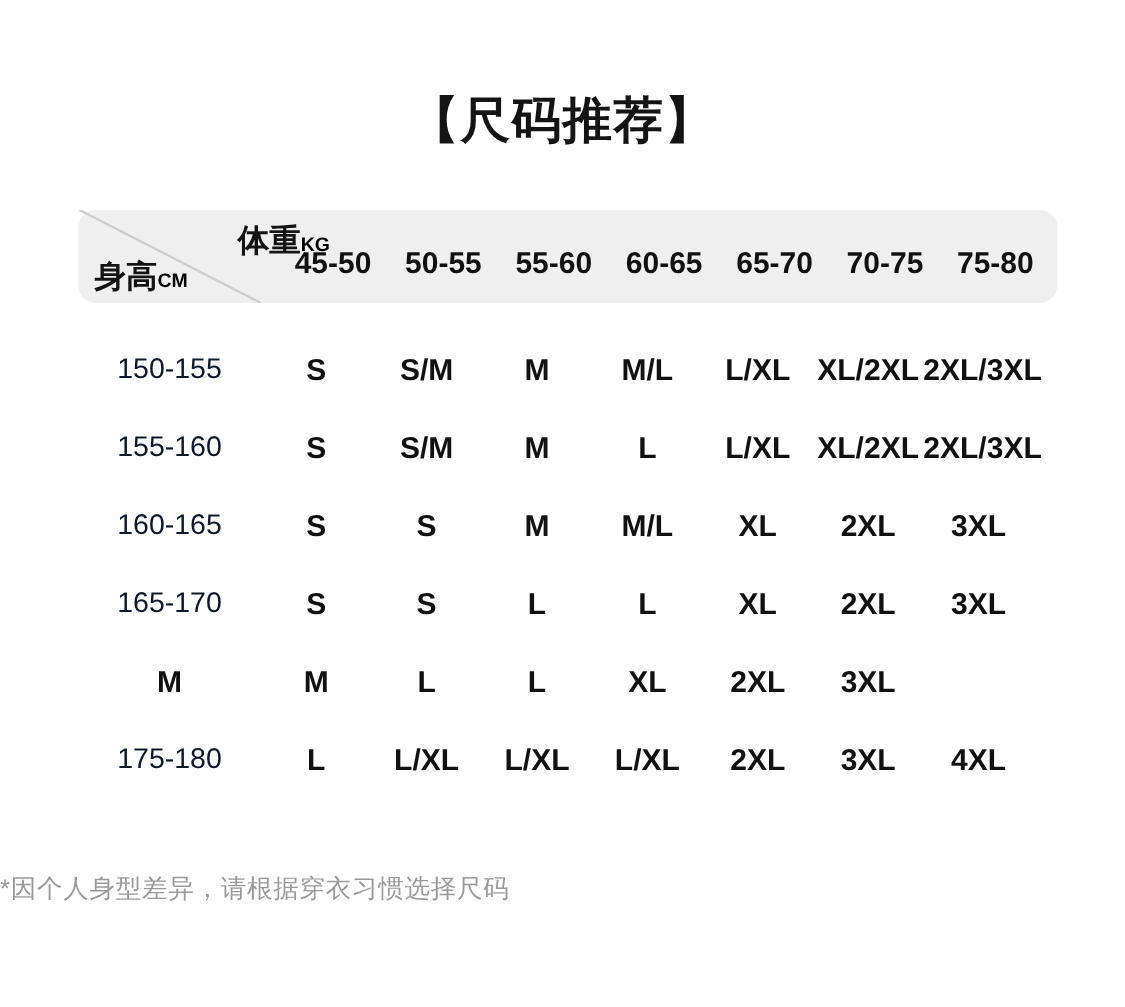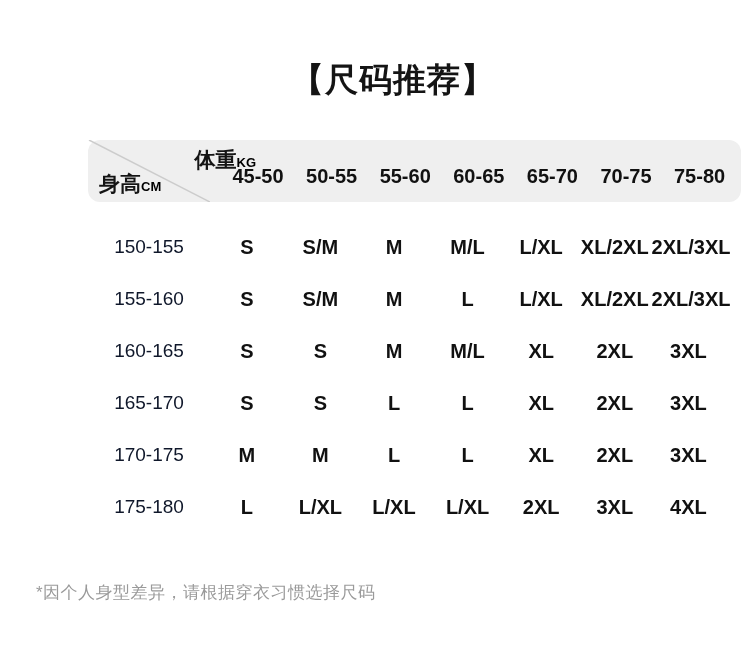--- a/index.html
+++ b/index.html
@@ -9,21 +9,20 @@
     font-family: "Liberation Sans", "DejaVu Sans", sans-serif;
   }
   .page {
     position: relative;
     width: 750px;
     height: 671px;
     background: #ffffff;
     overflow: hidden;
     box-sizing: border-box;
     padding-top: 60px;
-    padding-left: 36px;
   }
   .title {
     margin: 0 0 40px 0;
     text-align: center;
     font-size: 33px;
     line-height: 40px;
     font-weight: 800;
     color: #141414;
     letter-spacing: 1px;
   }
@@ -178,21 +177,20 @@
           <div class="rlabel">165-170</div>
           <div class="scell">S</div>
           <div class="scell">S</div>
           <div class="scell">L</div>
           <div class="scell">L</div>
           <div class="scell">XL</div>
           <div class="scell">2XL</div>
           <div class="scell">3XL</div>
         </div>
         <div class="grid-row body-row">
-          <div class="rlabel">170-175</div>
           <div class="scell">M</div>
           <div class="scell">M</div>
           <div class="scell">L</div>
           <div class="scell">L</div>
           <div class="scell">XL</div>
           <div class="scell">2XL</div>
           <div class="scell">3XL</div>
         </div>
         <div class="grid-row body-row">
           <div class="rlabel">175-180</div>

